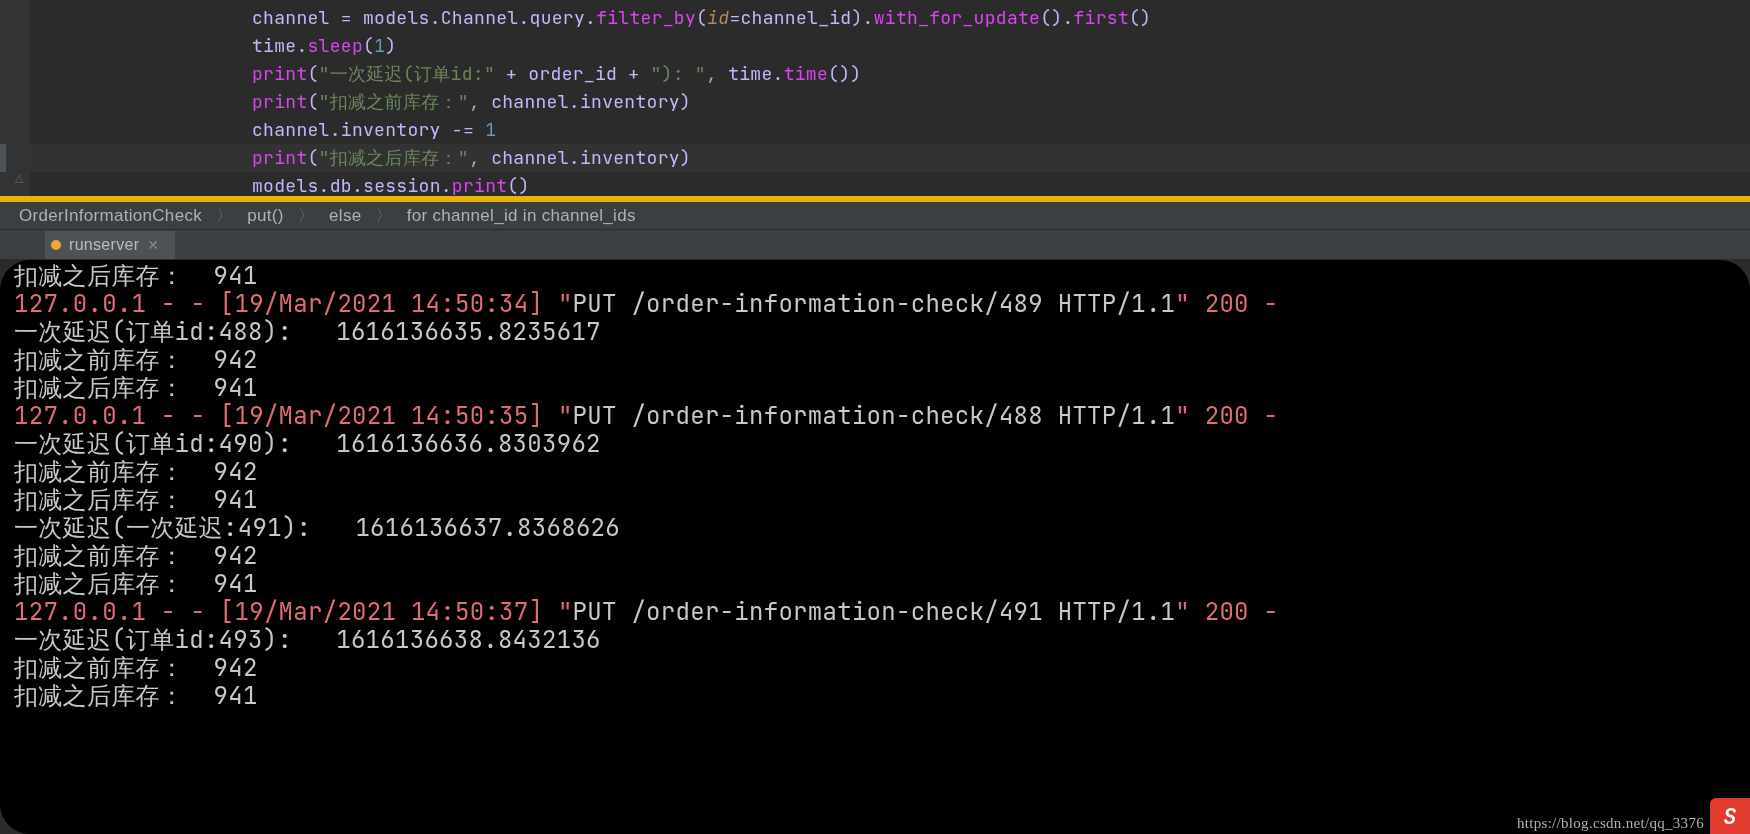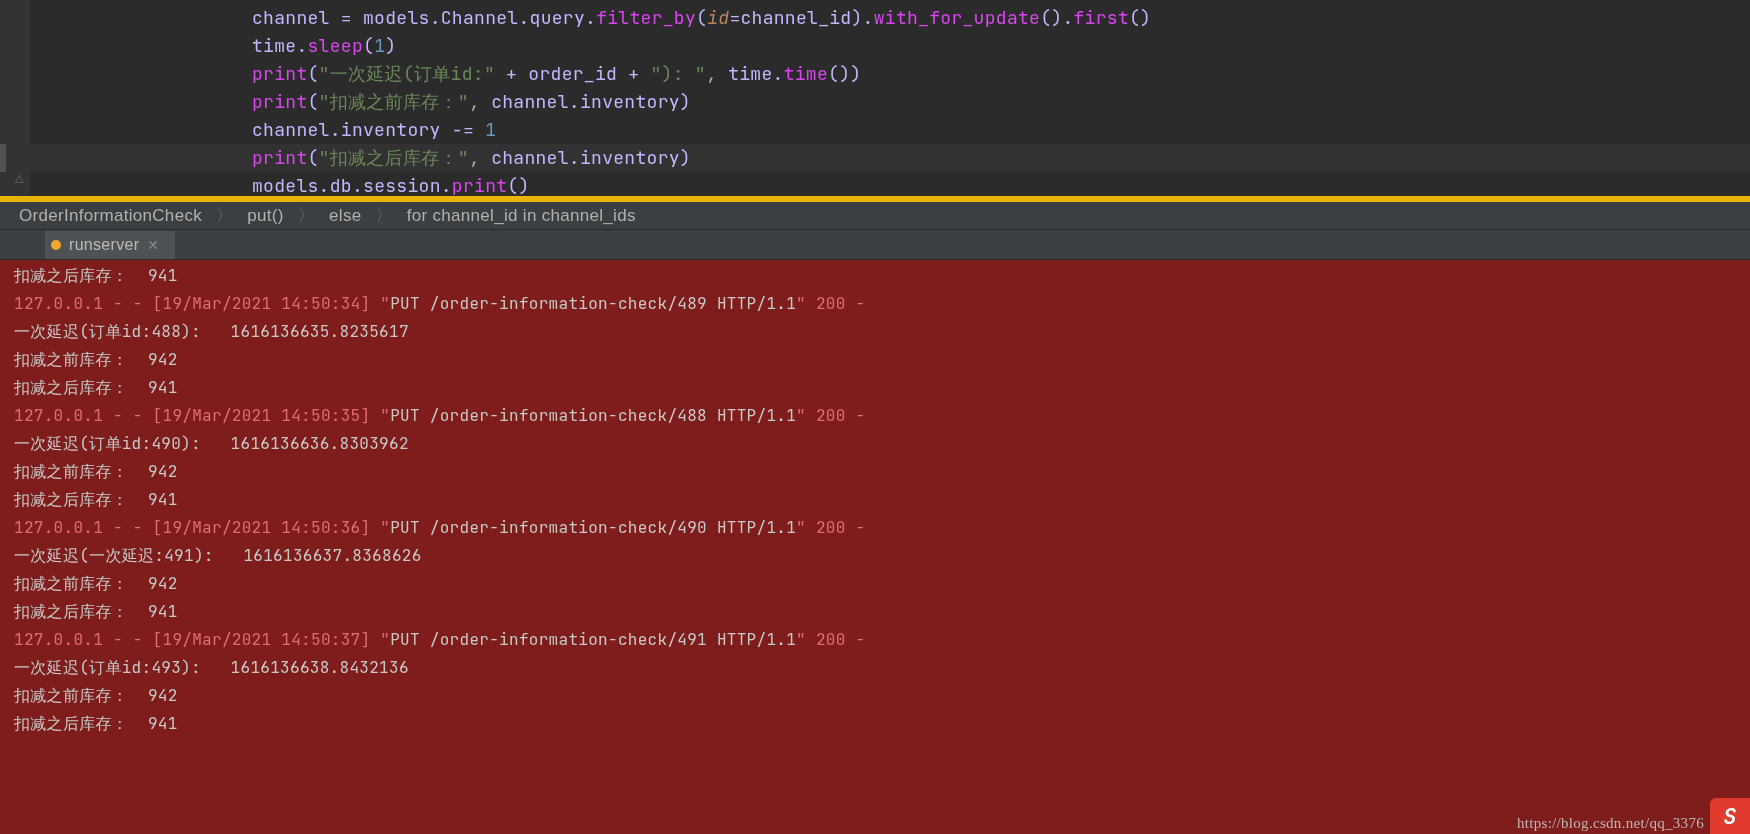--- a/index.html
+++ b/index.html
@@ -98,26 +98,27 @@
     margin-left: 41px;
   }
   .tool-tab .dot {
     width: 10px; height: 10px; border-radius: 50%;
     background: #f0a732;
   }
   .tool-tab .close-x { color: #8a8a8a; font-size: 14px; }
 
   
   .console {
-    background: #7f1d1d;
+    background: #000000;
     height: calc(834px - 196px - 34px - 30px);
     overflow: hidden;
     padding: 2px 0 0 14px;
-    font-size: 16px;
+    font-size: 24px;
     line-height: 28px;
+    border-radius: 30px;
   }
   .console-line { white-space: pre; }
   .http { color: #e06c75; }
   .grey { color: #c8c8c8; }
 
   
   .watermark {
     position: fixed;
     right: 46px;
     bottom: 2px;
@@ -180,21 +181,20 @@
 <div class="console" id="console">
     <div class="console-line"><span class="grey">扣减之后库存：  941</span></div>
     <div class="console-line"><span class="http">127.0.0.1 - - [19/Mar/2021 14:50:34] "</span><span class="grey">PUT /order-information-check/489 HTTP/1.1</span><span class="http">" 200 -</span></div>
     <div class="console-line"><span class="grey">一次延迟(订单id:488):   1616136635.8235617</span></div>
     <div class="console-line"><span class="grey">扣减之前库存：  942</span></div>
     <div class="console-line"><span class="grey">扣减之后库存：  941</span></div>
     <div class="console-line"><span class="http">127.0.0.1 - - [19/Mar/2021 14:50:35] "</span><span class="grey">PUT /order-information-check/488 HTTP/1.1</span><span class="http">" 200 -</span></div>
     <div class="console-line"><span class="grey">一次延迟(订单id:490):   1616136636.8303962</span></div>
     <div class="console-line"><span class="grey">扣减之前库存：  942</span></div>
     <div class="console-line"><span class="grey">扣减之后库存：  941</span></div>
-    <div class="console-line"><span class="http">127.0.0.1 - - [19/Mar/2021 14:50:36] "</span><span class="grey">PUT /order-information-check/490 HTTP/1.1</span><span class="http">" 200 -</span></div>
     <div class="console-line"><span class="grey">一次延迟(一次延迟:491):   1616136637.8368626</span></div>
     <div class="console-line"><span class="grey">扣减之前库存：  942</span></div>
     <div class="console-line"><span class="grey">扣减之后库存：  941</span></div>
     <div class="console-line"><span class="http">127.0.0.1 - - [19/Mar/2021 14:50:37] "</span><span class="grey">PUT /order-information-check/491 HTTP/1.1</span><span class="http">" 200 -</span></div>
     <div class="console-line"><span class="grey">一次延迟(订单id:493):   1616136638.8432136</span></div>
     <div class="console-line"><span class="grey">扣减之前库存：  942</span></div>
     <div class="console-line"><span class="grey">扣减之后库存：  941</span></div>
   </div>
 
 <span class="watermark">https://blog.csdn.net/qq_3376</span>

